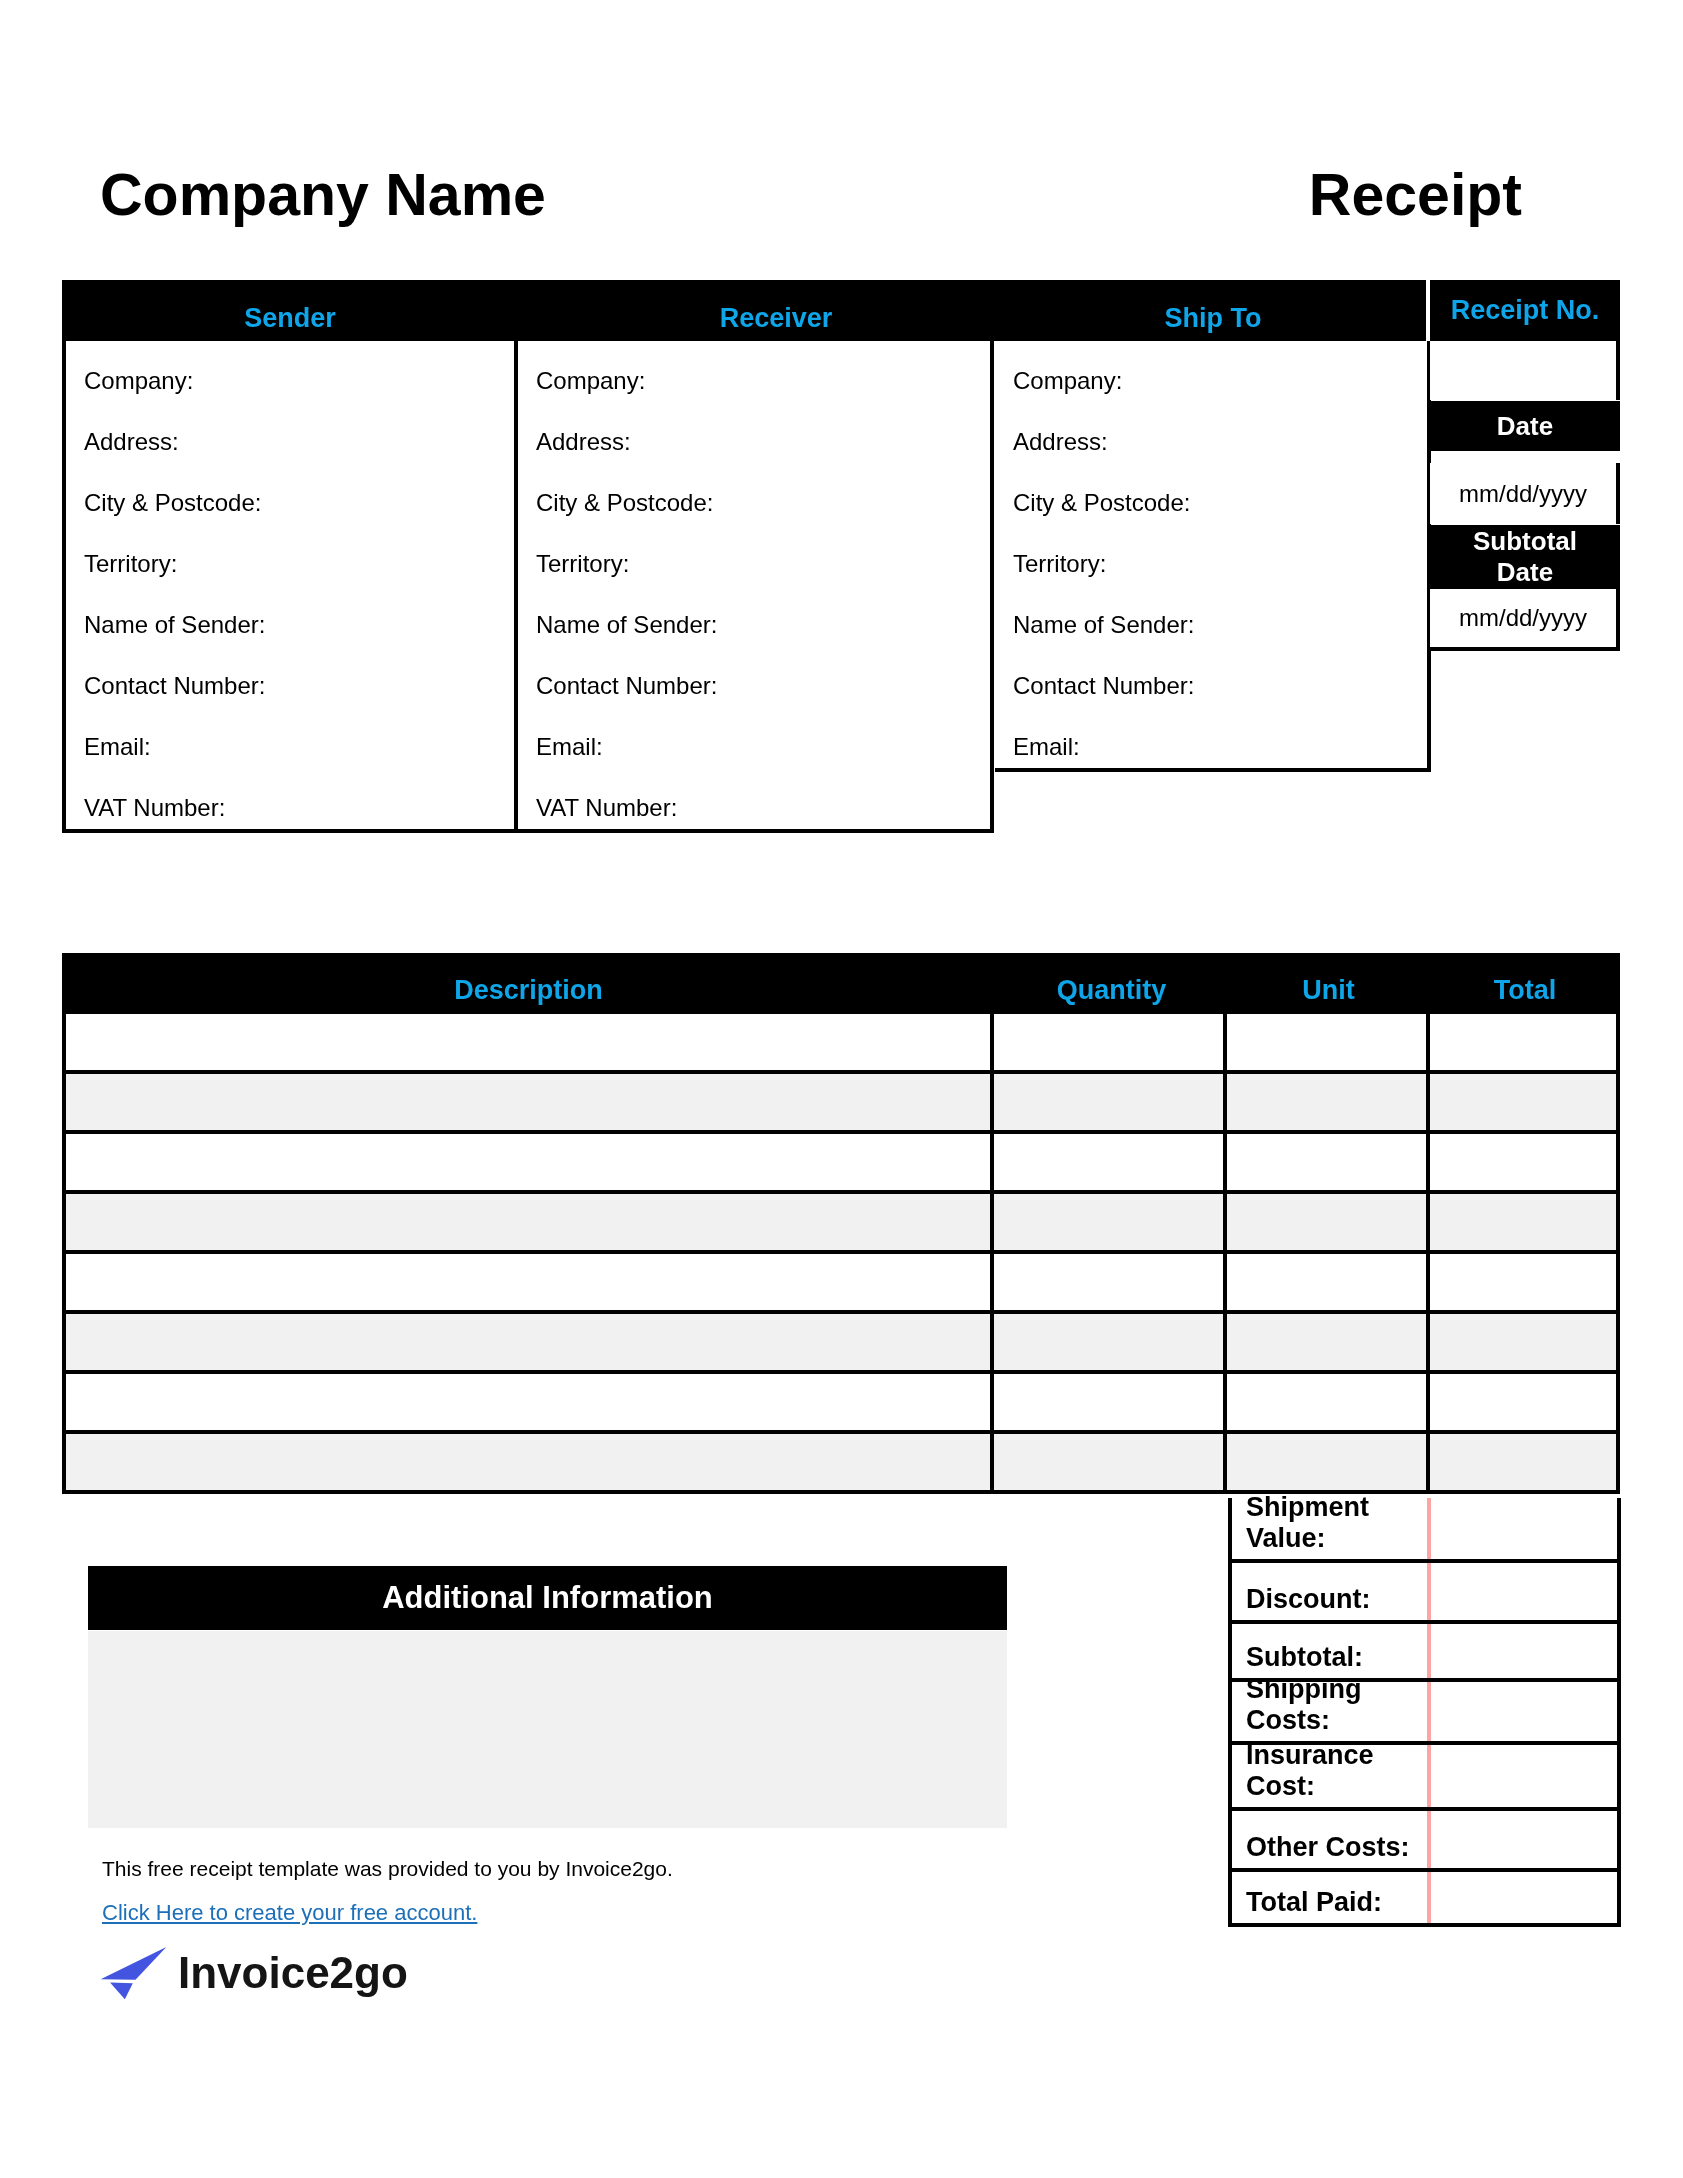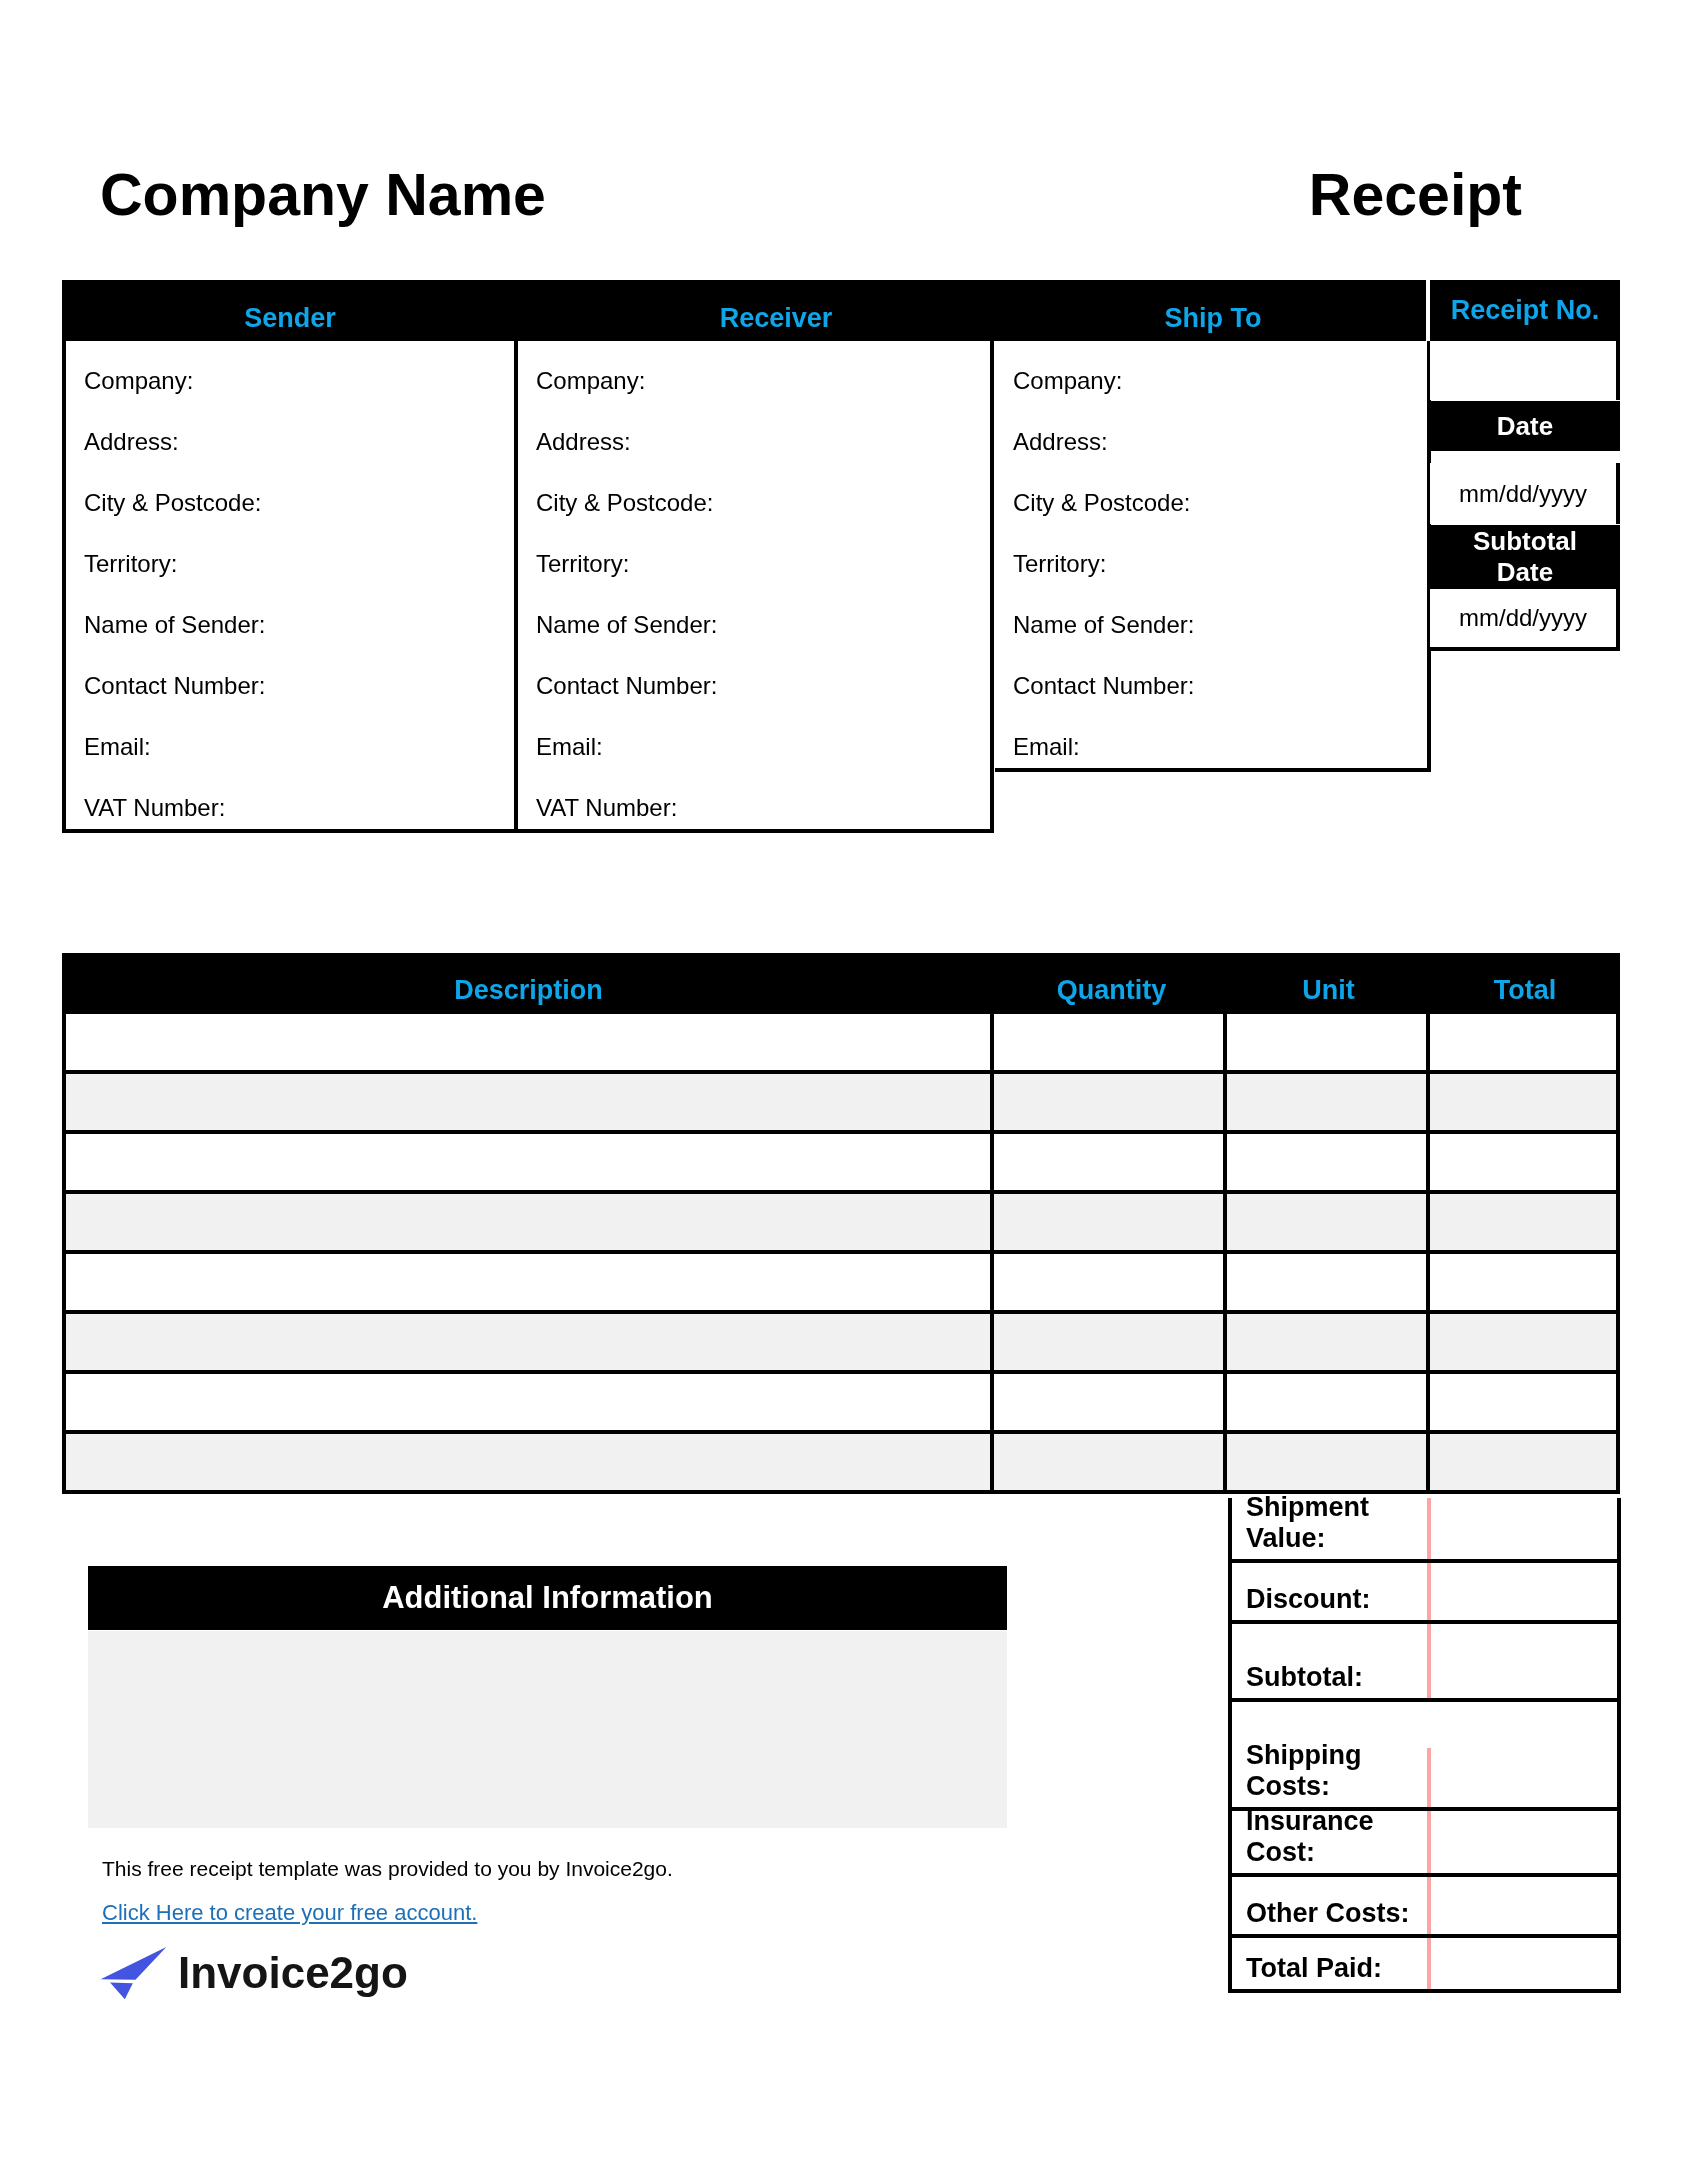--- a/index.html
+++ b/index.html
@@ -188,25 +188,25 @@
 
   <div class="abs totals">
     <div class="totals-row" style="height:65px;">
         <div class="t-label">Shipment Value:</div>
         <div class="t-value"></div>
       </div>
     <div class="totals-row" style="height:61px;">
         <div class="t-label">Discount:</div>
         <div class="t-value"></div>
       </div>
-    <div class="totals-row" style="height:78px;">
+    <div class="totals-row" style="height:58px;">
         <div class="t-label">Subtotal:</div>
         <div class="t-value"></div>
       </div>
-    <div class="totals-row" style="height:63px;margin-top:46px;">
+    <div class="totals-row" style="height:63px;">
         <div class="t-label">Shipping Costs:</div>
         <div class="t-value"></div>
       </div>
     <div class="totals-row" style="height:66px;">
         <div class="t-label">Insurance Cost:</div>
         <div class="t-value"></div>
       </div>
     <div class="totals-row" style="height:61px;">
         <div class="t-label">Other Costs:</div>
         <div class="t-value"></div>

